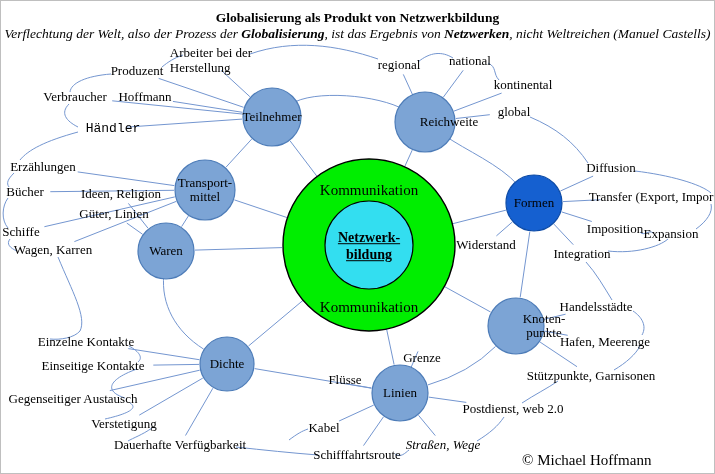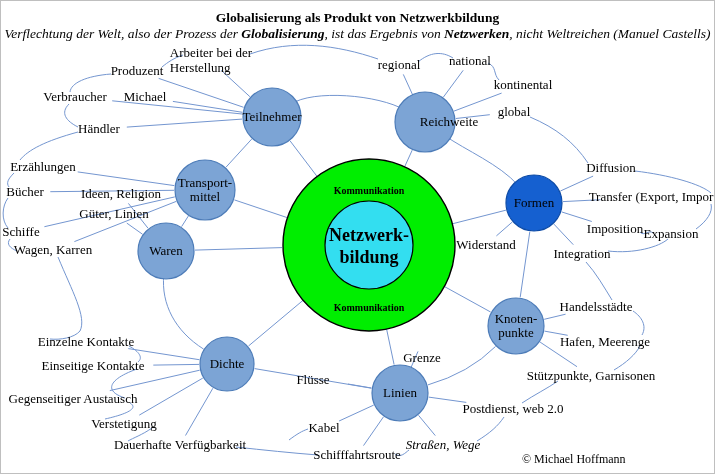--- a/index.html
+++ b/index.html
@@ -15,23 +15,23 @@
   #edge-layer{position:absolute;left:0;top:0;width:715px;height:474px;}
   .edge{fill:none;stroke:var(--edge,#7496d0);stroke-width:1;}
   .center-outer{fill:var(--green,#00ee00);stroke:#000;stroke-width:1.4;}
   .center-inner{fill:var(--cyan,#33def0);stroke:#000;stroke-width:1.2;}
   .hub{fill:var(--hub,#7ca4d5);stroke:var(--hub-stroke,#4d7cb8);stroke-width:1.2;}
   .hub.dark{fill:var(--hub-dark,#1560d0);stroke:var(--hub-dark-stroke,#0d4ba6);}
   #labels .label{position:absolute;transform:translate(-50%,-50%);
     white-space:pre;text-align:center;}
   .leaf{font-size:13px;line-height:1.12;}
   .hubtext{font-size:13px;line-height:1.08;}
-  .komm{font-size:10px;font-weight:bold;}
-  .centertext{font-size:18px;font-weight:bold;line-height:1.2;}
-  #copyright{position:absolute;left:521px;top:451px;font-size:12px;}
+  .komm{font-size:15px;}
+  .centertext{font-size:14px;font-weight:bold;line-height:1.2;text-decoration:underline;}
+  #copyright{position:absolute;left:521px;top:451px;font-size:15px;}
 </style>
 </head>
 <body>
 
 <div id="stage">
   <div id="subtitle"><span>Verflechtung der Welt, also der Prozess der </span><span style="font-weight: bold;">Globalisierung</span><span>, ist das Ergebnis von </span><span style="font-weight: bold;">Netzwerken</span><span>, nicht Weltreichen (Manuel Castells)</span></div>
   <div id="title">Globalisierung als Produkt von Netzwerkbildung</div>
   <svg id="edge-layer" viewBox="0 0 715 474">
       <path d="M249,53 C292,38 336,44 377,58" class="edge"></path>
       <path d="M417,61 C429,51 441,50 452,57" class="edge"></path>
@@ -121,22 +121,22 @@
       <circle cx="533" cy="202" r="28" class="hub dark"></circle>
       <circle cx="515" cy="325" r="28" class="hub"></circle>
       <circle cx="226" cy="363" r="27" class="hub"></circle>
       <circle cx="399" cy="392" r="28" class="hub"></circle>
     </svg>
   <div id="labels">
       <div class="label leaf" style="left: 210px; top: 60px; text-align: left;">Arbeiter bei der
 Herstellung</div>
       <div class="label leaf" style="left: 136px; top: 70px;">Produzent</div>
       <div class="label leaf" style="left: 74px; top: 96px;">Verbraucher</div>
-      <div class="label leaf" style="left: 144px; top: 96px;">Michael</div>
-      <div class="label leaf" style="left: 98px; top: 128px;">Händler</div>
+      <div class="label leaf" style="left: 144px; top: 96px;">Hoffmann</div>
+      <div class="label leaf" style="left: 112px; top: 128px; font-family: Liberation Mono, monospace;">Händler</div>
       <div class="label leaf" style="left: 398px; top: 64px;">regional</div>
       <div class="label leaf" style="left: 469px; top: 60px; text-align: center;">national</div>
       <div class="label leaf" style="left: 522px; top: 84px;">kontinental</div>
       <div class="label leaf" style="left: 513px; top: 111px;">global</div>
       <div class="label leaf" style="left: 610px; top: 167px;">Diffusion</div>
       <div class="label leaf" style="left: 654px; top: 196px;">Transfer (Export, Import)</div>
       <div class="label leaf" style="left: 614px; top: 228px;">Imposition</div>
       <div class="label leaf" style="left: 670px; top: 233px;">Expansion</div>
       <div class="label leaf" style="left: 581px; top: 253px;">Integration</div>
       <div class="label leaf" style="left: 485px; top: 244px;">Widerstand</div>
@@ -149,31 +149,31 @@
       <div class="label leaf" style="left: 120px; top: 193px;">Ideen, Religion</div>
       <div class="label leaf" style="left: 113px; top: 213px;">Güter, Linien</div>
       <div class="label leaf" style="left: 20px; top: 231px;">Schiffe</div>
       <div class="label leaf" style="left: 52px; top: 249px;">Wagen, Karren</div>
       <div class="label leaf" style="left: 85px; top: 341px;">Einzelne Kontakte</div>
       <div class="label leaf" style="left: 92px; top: 365px;">Einseitige Kontakte</div>
       <div class="label leaf" style="left: 72px; top: 398px;">Gegenseitiger Austausch</div>
       <div class="label leaf" style="left: 123px; top: 423px;">Verstetigung</div>
       <div class="label leaf" style="left: 179px; top: 444px;">Dauerhafte Verfügbarkeit</div>
       <div class="label leaf" style="left: 421px; top: 341px; margin-top: 16px;">Grenze</div>
-      <div class="label leaf" style="left: 312px; top: 379px;">Flüsse</div>
+      <div class="label leaf" style="left: 344px; top: 379px;">Flüsse</div>
       <div class="label leaf" style="left: 323px; top: 427px;">Kabel</div>
       <div class="label leaf" style="left: 356px; top: 454px;">Schifffahrtsroute</div>
       <div class="label leaf" style="left: 442px; top: 444px; font-style: italic;">Straßen, Wege</div>
       <div class="label hubtext" style="left: 271px; top: 116px;">Teilnehmer</div>
       <div class="label hubtext" style="left: 424px; top: 121px; padding-left: 48px;">Reichweite</div>
       <div class="label hubtext" style="left: 204px; top: 189px;">Transport-
 mittel</div>
       <div class="label hubtext" style="left: 165px; top: 250px;">Waren</div>
       <div class="label hubtext" style="left: 533px; top: 202px;">Formen</div>
-      <div class="label hubtext" style="left: 515px; top: 325px;">Knoten-
+      <div class="label hubtext" style="left: 543px; top: 325px;">Knoten-
 punkte</div>
       <div class="label hubtext" style="left: 226px; top: 363px;">Dichte</div>
       <div class="label hubtext" style="left: 399px; top: 392px;">Linien</div>
       <div class="label komm" style="left: 368px; top: 189px;">Kommunikation</div>
       <div class="label komm" style="left: 368px; top: 306px;">Kommunikation</div>
       <div class="label centertext" style="left: 368px; top: 246px;">Netzwerk-
 bildung</div>
     </div>
   <div id="copyright">© Michael Hoffmann</div>
 </div>

